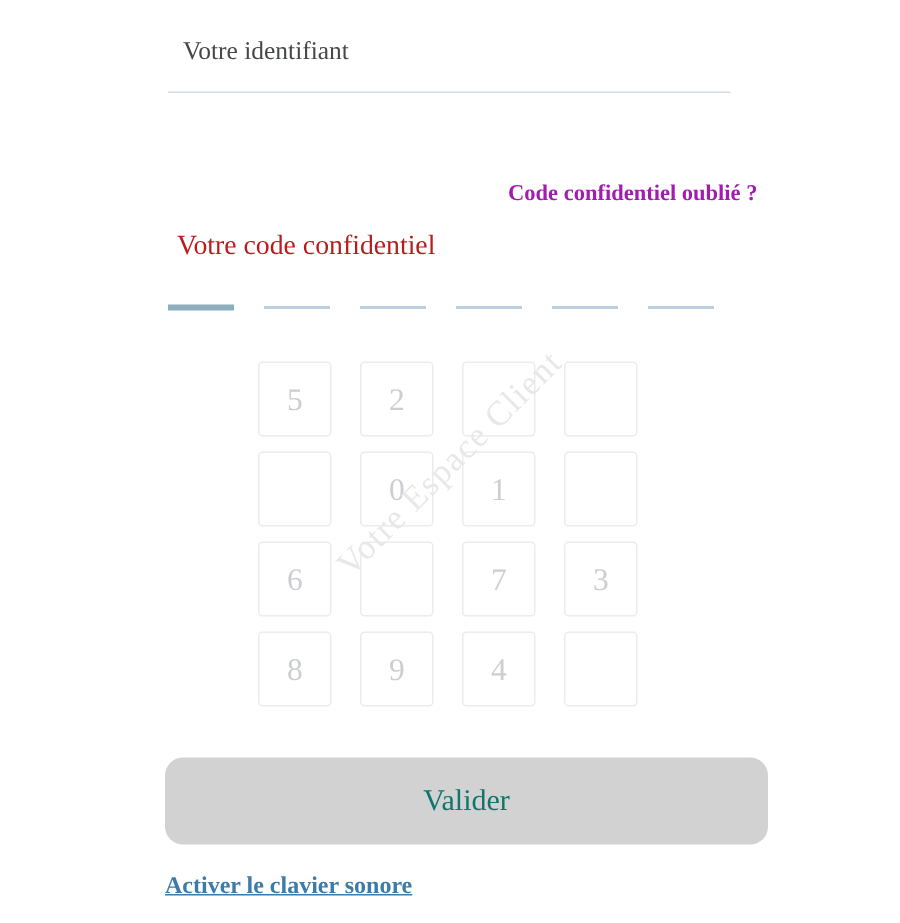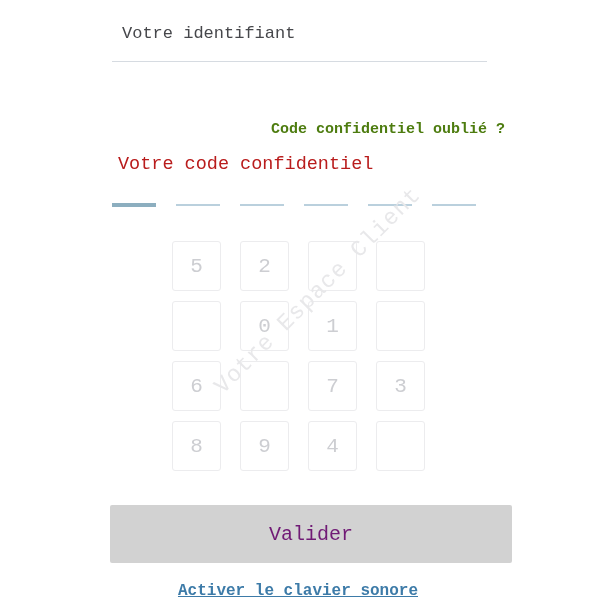--- a/index.html
+++ b/index.html
@@ -1,21 +1,21 @@
 <!DOCTYPE html>
 <html><head>
 <meta charset="utf-8">
 <style>
   html, body { margin: 0; padding: 0; background: #ffffff; }
   #app {
     position: relative;
     width: 600px;
     height: 615px;
     background: #ffffff;
-    font-family: Liberation Mono, monospace;
+    font-family: Liberation Serif, serif;
     overflow: hidden;
   }
 
   
   .identifiant-field { position: absolute; left: 112px; top: 22px; width: 375px; cursor: text; }
   .identifiant-value {
     display: block;
     margin-left: 10px;
     font-size: 17px;
     line-height: 24px;
@@ -23,21 +23,21 @@
   }
   .identifiant-underline { margin-top: 15px; height: 1px; background: #d6dbe1; }
 
   
   .forgot-link {
     position: absolute;
     top: 121px;
     right: 95px;
     font-size: 15px;
     font-weight: bold;
-    color: #4d7c0f;
+    color: #a21caf;
     text-decoration: none;
     cursor: pointer;
   }
 
   
   .code-placeholder {
     position: absolute;
     left: 118px;
     top: 154px;
     font-size: 18.5px;
@@ -99,35 +99,35 @@
   }
 
   
   .submit-button {
     position: absolute;
     left: 110px;
     top: 505px;
     width: 402px;
     height: 58px;
     background: #d2d2d2;
-    color: #701a75;
+    color: #0f766e;
     font-size: 20px;
     border: none;
-    border-radius: 2px;
+    border-radius: 12px;
     font-family: inherit;
   }
 
   
   .sound-link {
     position: absolute;
-    left: 97px;
+    left: 110px;
     top: 582px;
     width: 402px;
     display: block;
-    text-align: center;
+    text-align: left;
     font-size: 16px;
     font-weight: bold;
     color: #3d7ba8;
     text-decoration: underline;
     cursor: pointer;
   }
 </style>
 </head>
 <body>
 

